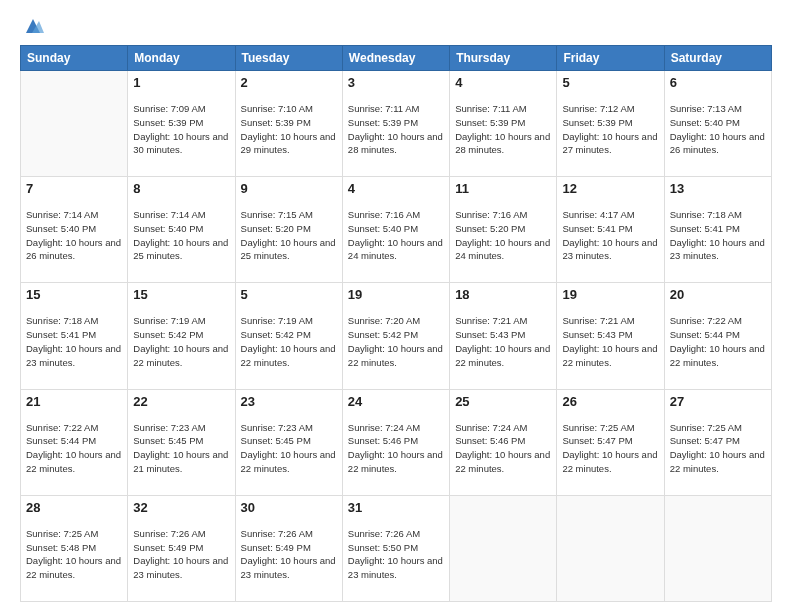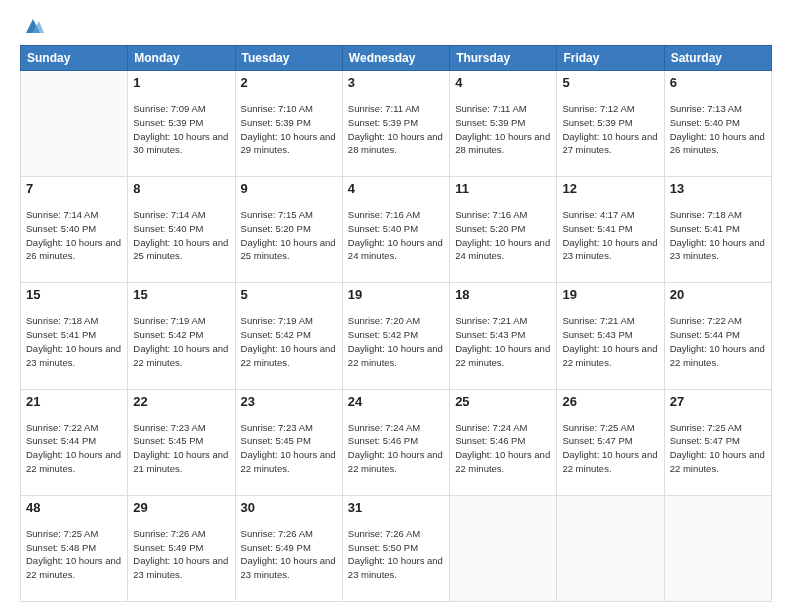--- a/index.html
+++ b/index.html
@@ -328,28 +328,28 @@
           <td>
             <span class="day-number">27</span>
             <div class="day-info">Sunrise: 7:25 AM
 Sunset: 5:47 PM
 Daylight: 10 hours
 and 22 minutes.</div>
           </td>
         </tr>
         <tr>
           <td>
-            <span class="day-number">48</span>
+            <span class="day-number">28</span>
             <div class="day-info">Sunrise: 7:25 AM
 Sunset: 5:48 PM
 Daylight: 10 hours
 and 22 minutes.</div>
           </td>
           <td>
-            <span class="day-number">29</span>
+            <span class="day-number">32</span>
             <div class="day-info">Sunrise: 7:26 AM
 Sunset: 5:49 PM
 Daylight: 10 hours
 and 23 minutes.</div>
           </td>
           <td>
             <span class="day-number">30</span>
             <div class="day-info">Sunrise: 7:26 AM
 Sunset: 5:49 PM
 Daylight: 10 hours

